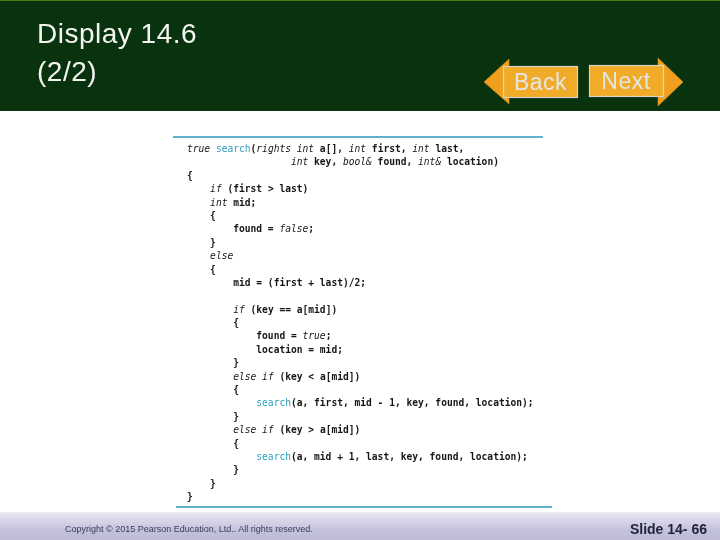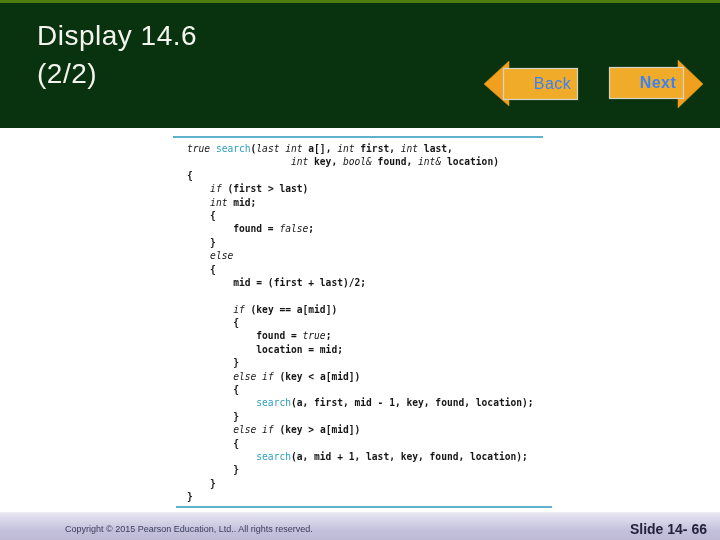--- a/index.html
+++ b/index.html
@@ -4,41 +4,41 @@
 <style>
   html,body { margin:0; padding:0; background:#333; }
   .slide {
     position:relative; width:720px; height:540px;
     background:#ffffff; overflow:hidden;
     font-family:"Liberation Sans", sans-serif;
   }
 
   
   .hdr {
-    position:absolute; left:0; top:0; width:720px; height:128px;
+    position:absolute; left:0; top:0; width:720px; height:111px;
     background:#09320F;
-    border-top:3px solid #4d7c0f;
+    border-top:1px solid #4d7c0f;
     box-sizing:border-box;
   }
   .hdr-title {
     position:absolute; left:37px; top:14px;
     color:#F4F4EE; font-size:28px; line-height:38px; font-weight:400;
     letter-spacing:0.5px;
   }
 
   
   .nav-btn { position:absolute; cursor:pointer; }
   .nav-btn svg { position:absolute; left:0; top:0; }
   .nav-label {
     position:absolute; display:flex; align-items:center; justify-content:center;
-    font-size:16px; color:#3b82f6; letter-spacing:0.5px;margin-left:12px;
+    font-size:23px; color:#e5e5e5; letter-spacing:0.5px;
   }
   .btn-back { left:484px; top:57px; width:95px; height:47px; }
   .btn-back .nav-label { left:19px; top:8px; width:75px; height:32px; }
-  .btn-next { left:606px; top:56px; width:98px; height:50px;font-weight:bold; }
+  .btn-next { left:586px; top:56px; width:98px; height:50px; }
   .btn-next .nav-label { left:3px; top:8px; width:74px; height:32px; }
 
   
   .fig-title {
     position:absolute; left:173px; top:116px;
     font-size:10.5px; font-weight:bold; color:#111;
   }
   .fig-title .part { font-style:italic; margin-left:5px; }
   .rule { position:absolute; height:2px; background:#5FB2CA; }
   .rule-top { left:173px; top:136px; width:370px; }
@@ -94,21 +94,21 @@
         <rect x="3.5" y="8.5" width="74" height="31" fill="#F0AC28" stroke="#D6D3CF" stroke-width="1.2"></rect>
       </svg>
       <span class="nav-label">Next</span>
     </div>
   </div>
 
 
   <div class="rule rule-top"></div>
 
   <div class="code">
-      <div class="code-line"><span class="k">true</span><span> </span><span class="f">search</span><span>(</span><span class="k">last</span><span> </span><span class="k">int</span><span> a[], </span><span class="k">int</span><span> first, </span><span class="k">int</span><span> last,</span></div>
+      <div class="code-line"><span class="k">true</span><span> </span><span class="f">search</span><span>(</span><span class="k">rights</span><span> </span><span class="k">int</span><span> a[], </span><span class="k">int</span><span> first, </span><span class="k">int</span><span> last,</span></div>
       <div class="code-line"><span>                  </span><span class="k">int</span><span> key, </span><span class="k">bool&amp;</span><span> found, </span><span class="k">int&amp;</span><span> location)</span></div>
       <div class="code-line"><span>{</span></div>
       <div class="code-line"><span>    </span><span class="k">if</span><span> (first &gt; last)</span></div>
       <div class="code-line"><span>    </span><span class="k">int</span><span> mid;</span></div>
       <div class="code-line"><span>    {</span></div>
       <div class="code-line"><span>        found = </span><span class="k">false</span><span>;</span></div>
       <div class="code-line"><span>    }</span></div>
       <div class="code-line"><span>    </span><span class="k">else</span></div>
       <div class="code-line"><span>    {</span></div>
       <div class="code-line"><span>        mid = (first + last)/2;</span></div>

